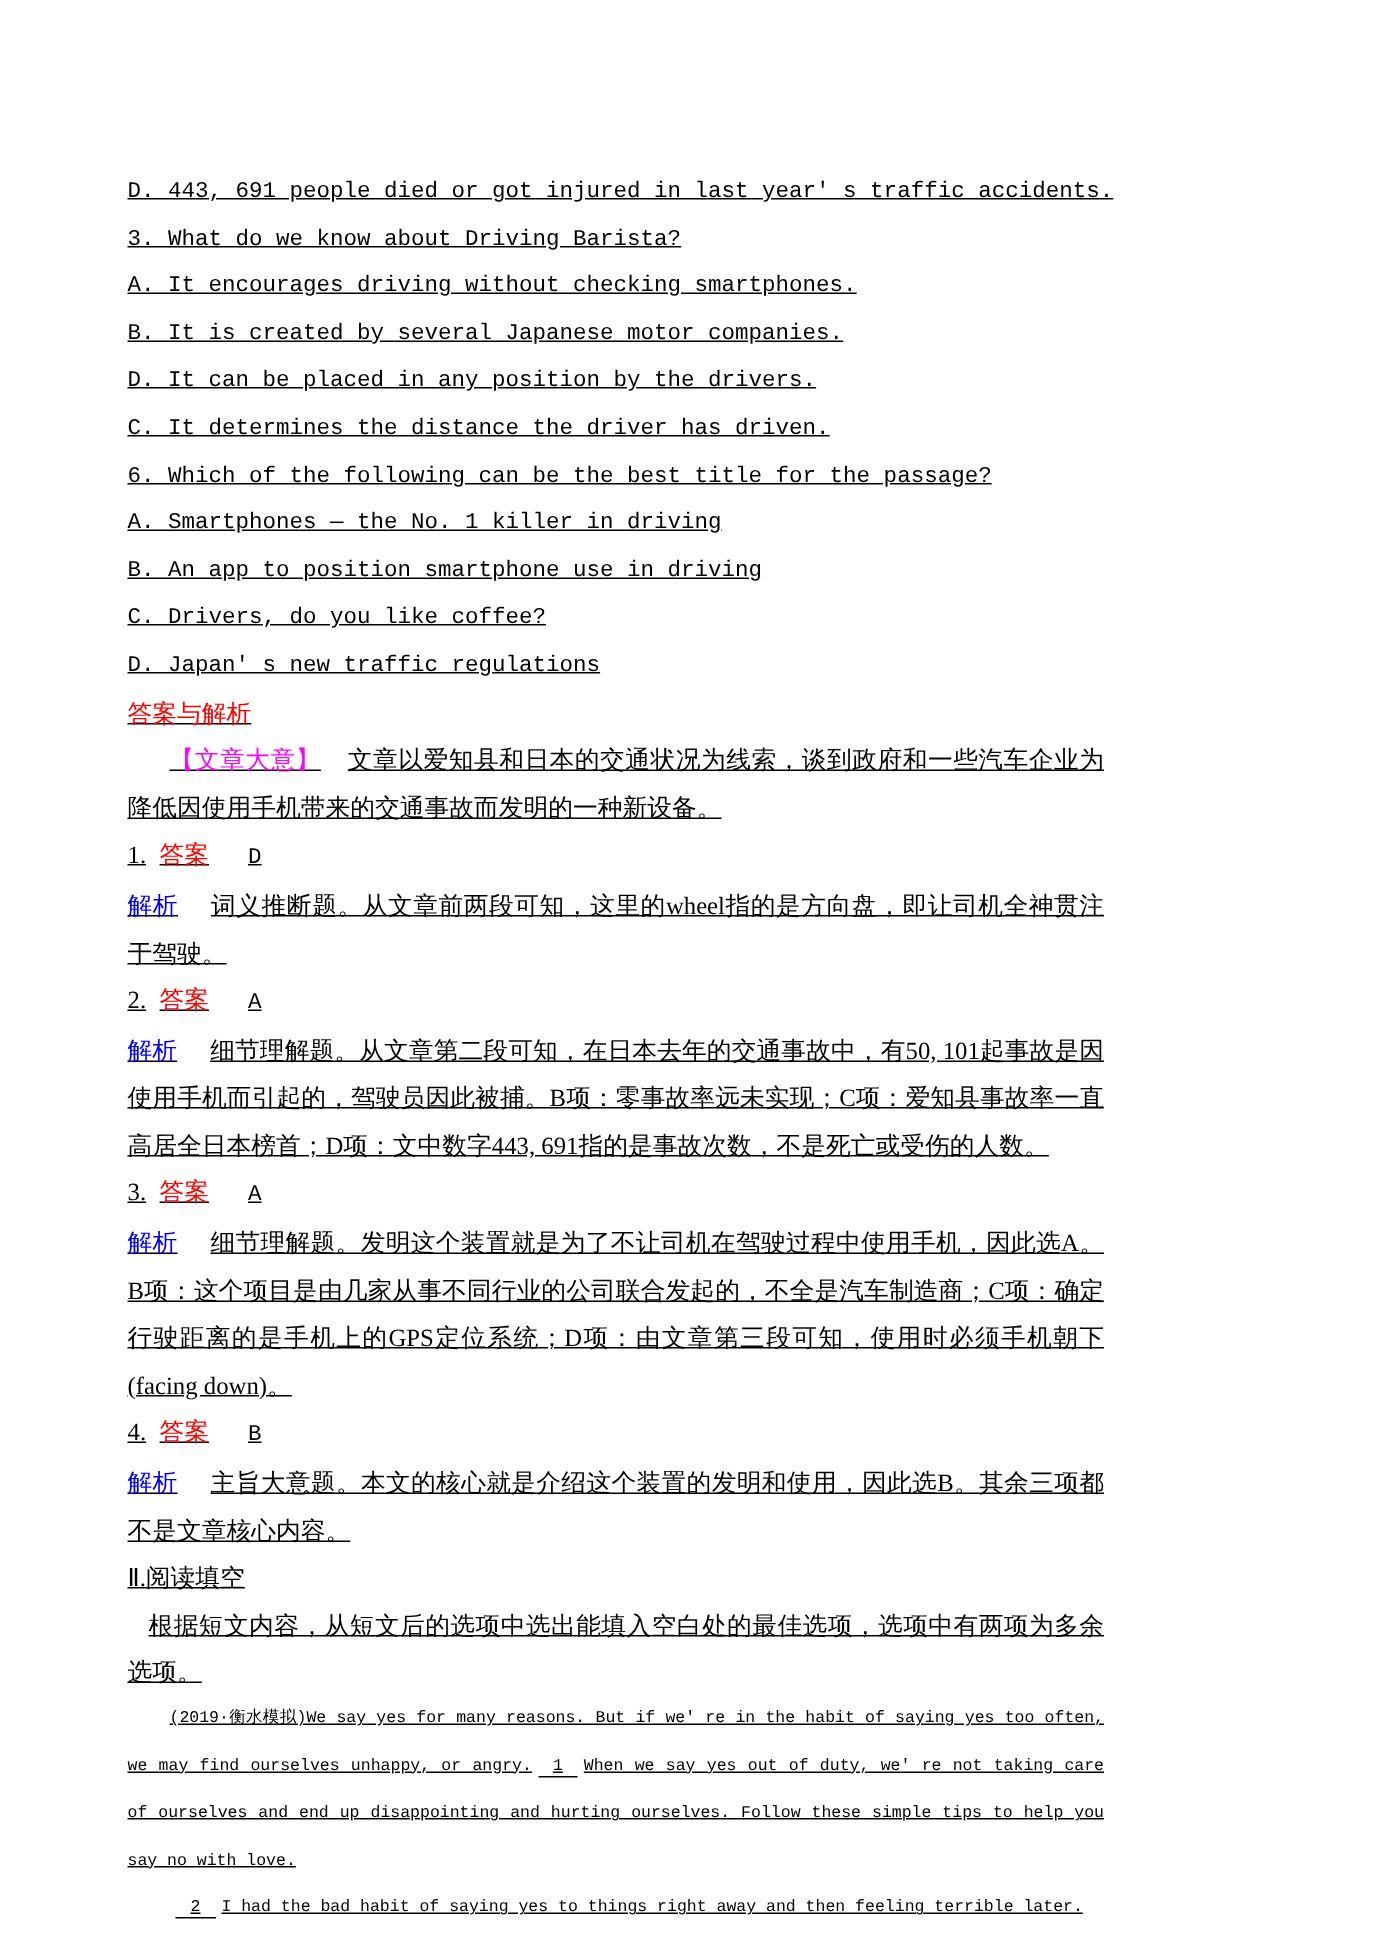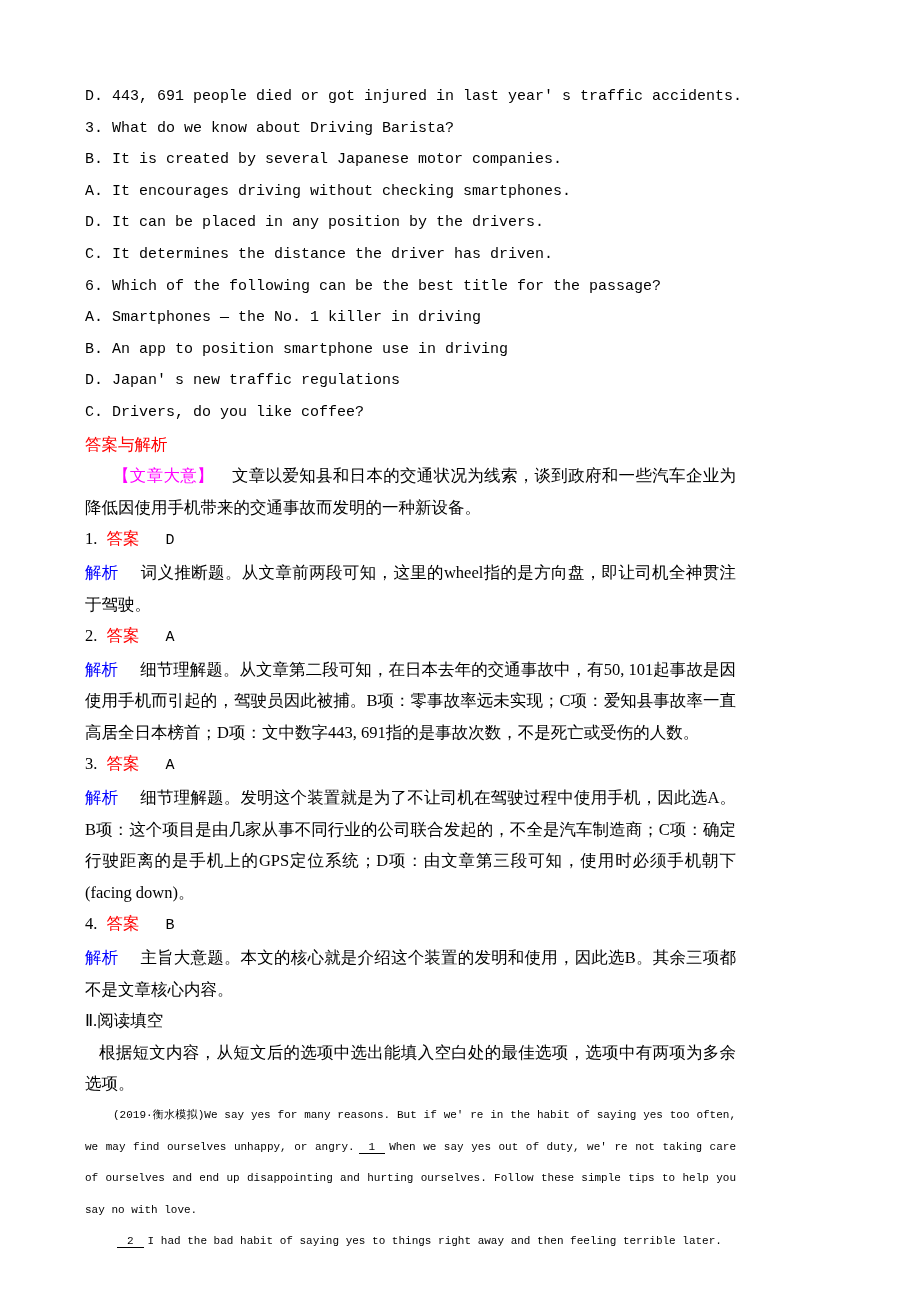--- a/index.html
+++ b/index.html
@@ -7,21 +7,22 @@
   body {
     width: 920px;
     height: 1302px;
     overflow: hidden;
     color: #000;
     font-family: "Liberation Serif", serif;
   }
   .page {
     width: 820px;
     height: 1302px;
-    padding: 81px 84px 40px 85px;
+    padding: 112px 84px 40px 85px;
+    text-decoration: underline;
   }
   
   .eng-line {
     font-family: "Liberation Mono", monospace;
     font-size: 15px;
     line-height: 31.6px;
     white-space: pre;
     color: #000;
   }
   
@@ -61,29 +62,29 @@
   }
 </style>
 </head>
 <body>
 
 <div class="page">
 
   <div>
     <div class="eng-line">D. 443, 691 people died or got injured in last year' s traffic accidents.</div>
     <div class="eng-line">3. What do we know about Driving Barista?</div>
+    <div class="eng-line">A. It encourages driving without checking smartphones.</div>
     <div class="eng-line">B. It is created by several Japanese motor companies.</div>
-    <div class="eng-line">A. It encourages driving without checking smartphones.</div>
     <div class="eng-line">D. It can be placed in any position by the drivers.</div>
     <div class="eng-line">C. It determines the distance the driver has driven.</div>
     <div class="eng-line">6. Which of the following can be the best title for the passage?</div>
     <div class="eng-line">A. Smartphones — the No. 1 killer in driving</div>
     <div class="eng-line">B. An app to position smartphone use in driving</div>
+    <div class="eng-line">C. Drivers, do you like coffee?</div>
     <div class="eng-line">D. Japan' s new traffic regulations</div>
-    <div class="eng-line">C. Drivers, do you like coffee?</div>
   </div>
 
   <div>
     <div class="cn red">答案与解析</div>
 
     <p class="cn para summary">
       <span class="magenta label">【文章大意】</span><span>文章以爱知县和日本的交通状况为线索，谈到政府和一些汽车企业为降低因使用手机带来的交通事故而发明的一种新设备。</span>
     </p>
 
     <div>

